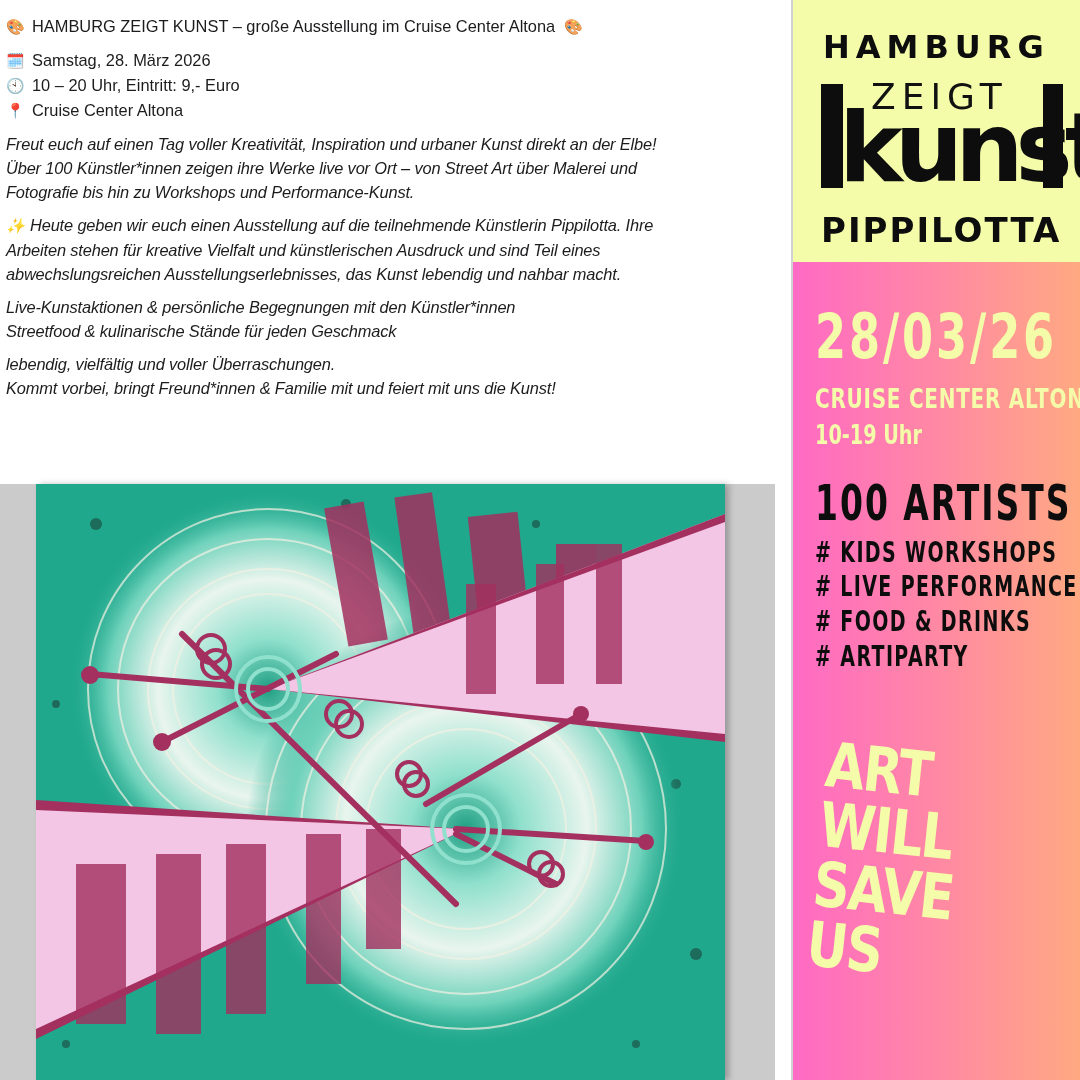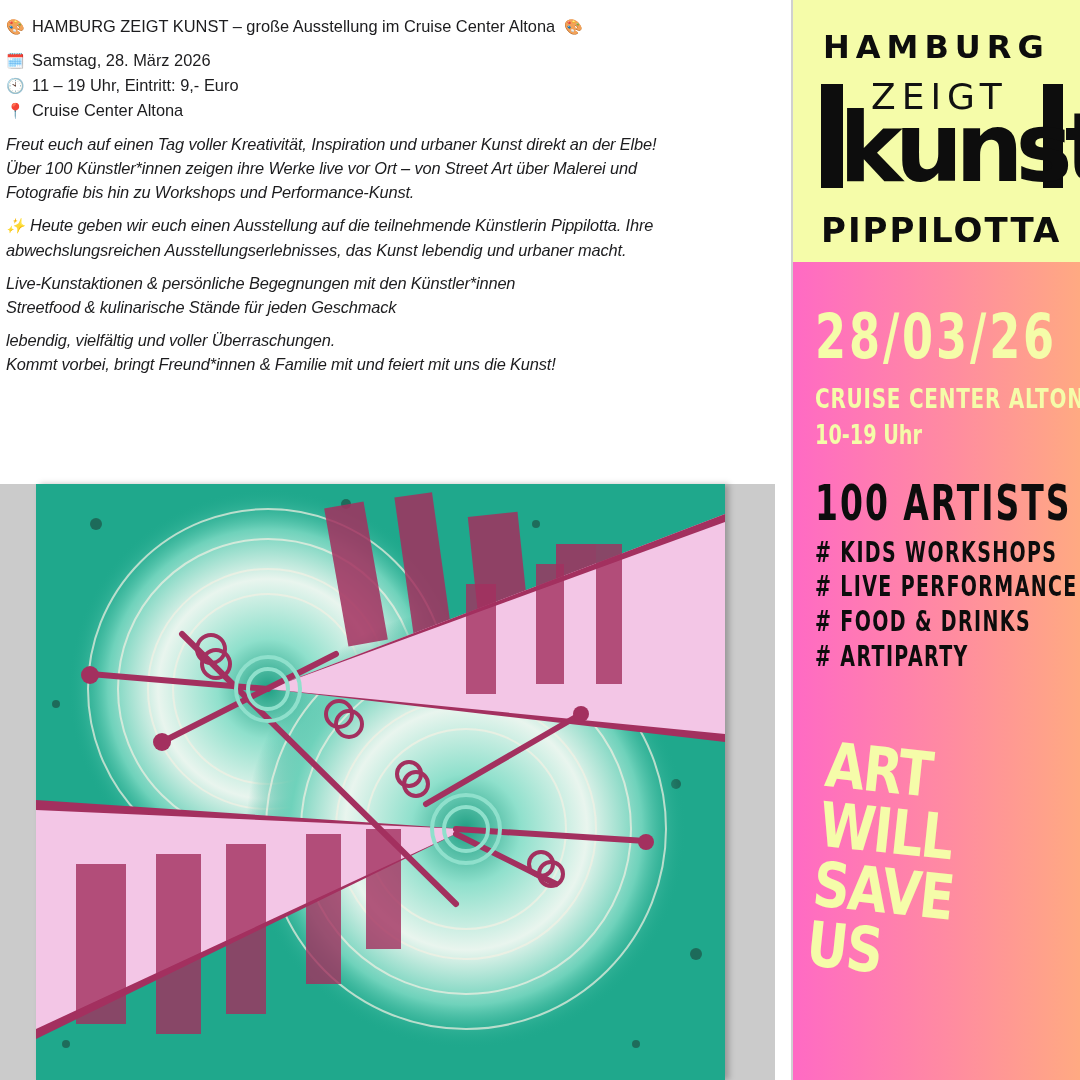--- a/index.html
+++ b/index.html
@@ -112,31 +112,32 @@
 </head>
 <body>
 
 <div class="post">
   <p>
     <span class="emoji">🎨</span><span>HAMBURG ZEIGT KUNST – große Ausstellung im Cruise Center Altona</span>
     <span class="emoji" style="margin-left:4px">🎨</span>
   </p>
   <p>
     <span class="line"><span class="emoji">🗓️</span><span>Samstag, 28. März 2026</span></span>
-    <span class="line"><span class="emoji">🕙</span><span>11 – 19 Uhr, Eintritt: 9,- Euro</span></span>
+    <span class="line"><span class="emoji">🕙</span><span>10 – 20 Uhr, Eintritt: 9,- Euro</span></span>
     <span class="line"><span class="emoji">📍</span><span>Cruise Center Altona</span></span>
   </p>
   <p class="narrow">
     <span class="line">Freut euch auf einen Tag voller Kreativität, Inspiration und urbaner Kunst direkt an der Elbe!</span>
     <span class="line">Über 100 Künstler*innen zeigen ihre Werke live vor Ort – von Street Art über Malerei und</span>
     <span class="line">Fotografie bis hin zu Workshops und Performance-Kunst.</span>
   </p>
   <p class="narrow">
     <span class="line"><span class="emoji" style="width:18px;margin-right:6px">✨</span><span>Heute geben wir euch einen Ausstellung auf die teilnehmende Künstlerin Pippilotta. Ihre</span></span>
-    <span class="line">abwechslungsreichen Ausstellungserlebnisses, das Kunst lebendig und urbaner macht.</span>
+    <span class="line">Arbeiten stehen für kreative Vielfalt und künstlerischen Ausdruck und sind Teil eines</span>
+    <span class="line">abwechslungsreichen Ausstellungserlebnisses, das Kunst lebendig und nahbar macht.</span>
   </p>
   <p class="narrow">
     <span class="line">Live-Kunstaktionen &amp; persönliche Begegnungen mit den Künstler*innen</span>
     <span class="line">Streetfood &amp; kulinarische Stände für jeden Geschmack</span>
   </p>
   <p class="narrow">
     <span class="line">lebendig, vielfältig und voller Überraschungen.</span>
     <span class="line">Kommt vorbei, bringt Freund*innen &amp; Familie mit und feiert mit uns die Kunst!</span>
   </p>
 </div>

